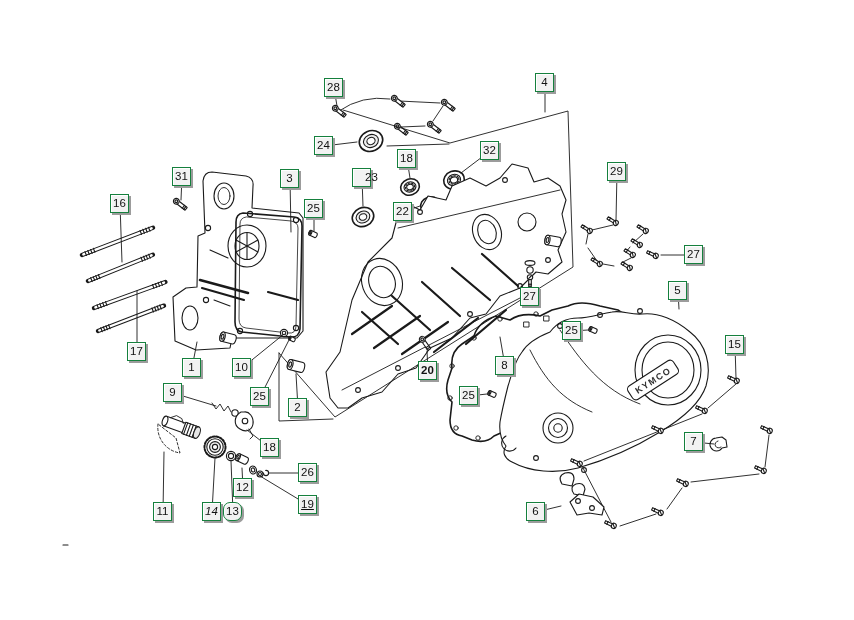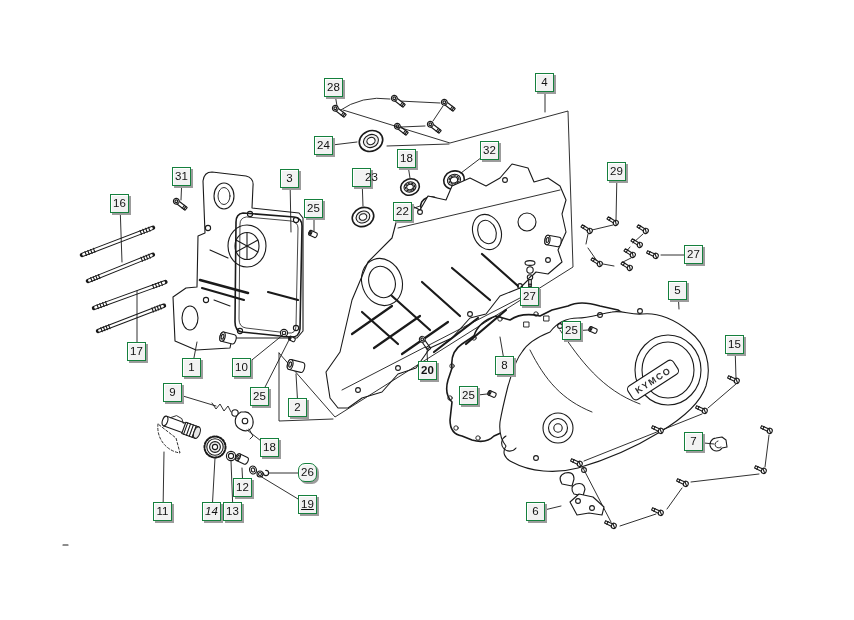--- a/index.html
+++ b/index.html
@@ -394,23 +394,23 @@
     <div class="callout" style="left: 668px; top: 281px;">5</div>
     <div class="callout" style="left: 725px; top: 335px;">15</div>
     <div class="callout" style="left: 182px; top: 358px;">1</div>
     <div class="callout" style="left: 232px; top: 358px;">10</div>
     <div class="callout" style="left: 250px; top: 387px;">25</div>
     <div class="callout" style="left: 288px; top: 398px;">2</div>
     <div class="callout" style="left: 163px; top: 383px;">9</div>
     <div class="callout" style="left: 260px; top: 438px;">18</div>
     <div class="callout" style="left: 153px; top: 502px;">11</div>
     <div class="callout" style="left: 202px; top: 502px; font-style: italic;">14</div>
-    <div class="callout" style="left: 223px; top: 502px;">13</div>
+    <div class="callout" style="left: 223px; top: 502px; border-radius: 7px;">13</div>
     <div class="callout" style="left: 233px; top: 478px;">12</div>
-    <div class="callout" style="left: 298px; top: 463px; border-radius: 7px;">26</div>
+    <div class="callout" style="left: 298px; top: 463px;">26</div>
     <div class="callout" style="left: 298px; top: 495px; text-decoration: underline;">19</div>
     <div class="callout" style="left: 495px; top: 356px;">8</div>
     <div class="callout" style="left: 459px; top: 386px;">25</div>
     <div class="callout" style="left: 562px; top: 321px;">25</div>
     <div class="callout" style="left: 418px; top: 361px; font-weight: bold;">20</div>
     <div class="callout" style="left: 526px; top: 502px;">6</div>
     <div class="callout" style="left: 684px; top: 432px;">7</div>
   </div>
 
 </body></html>

